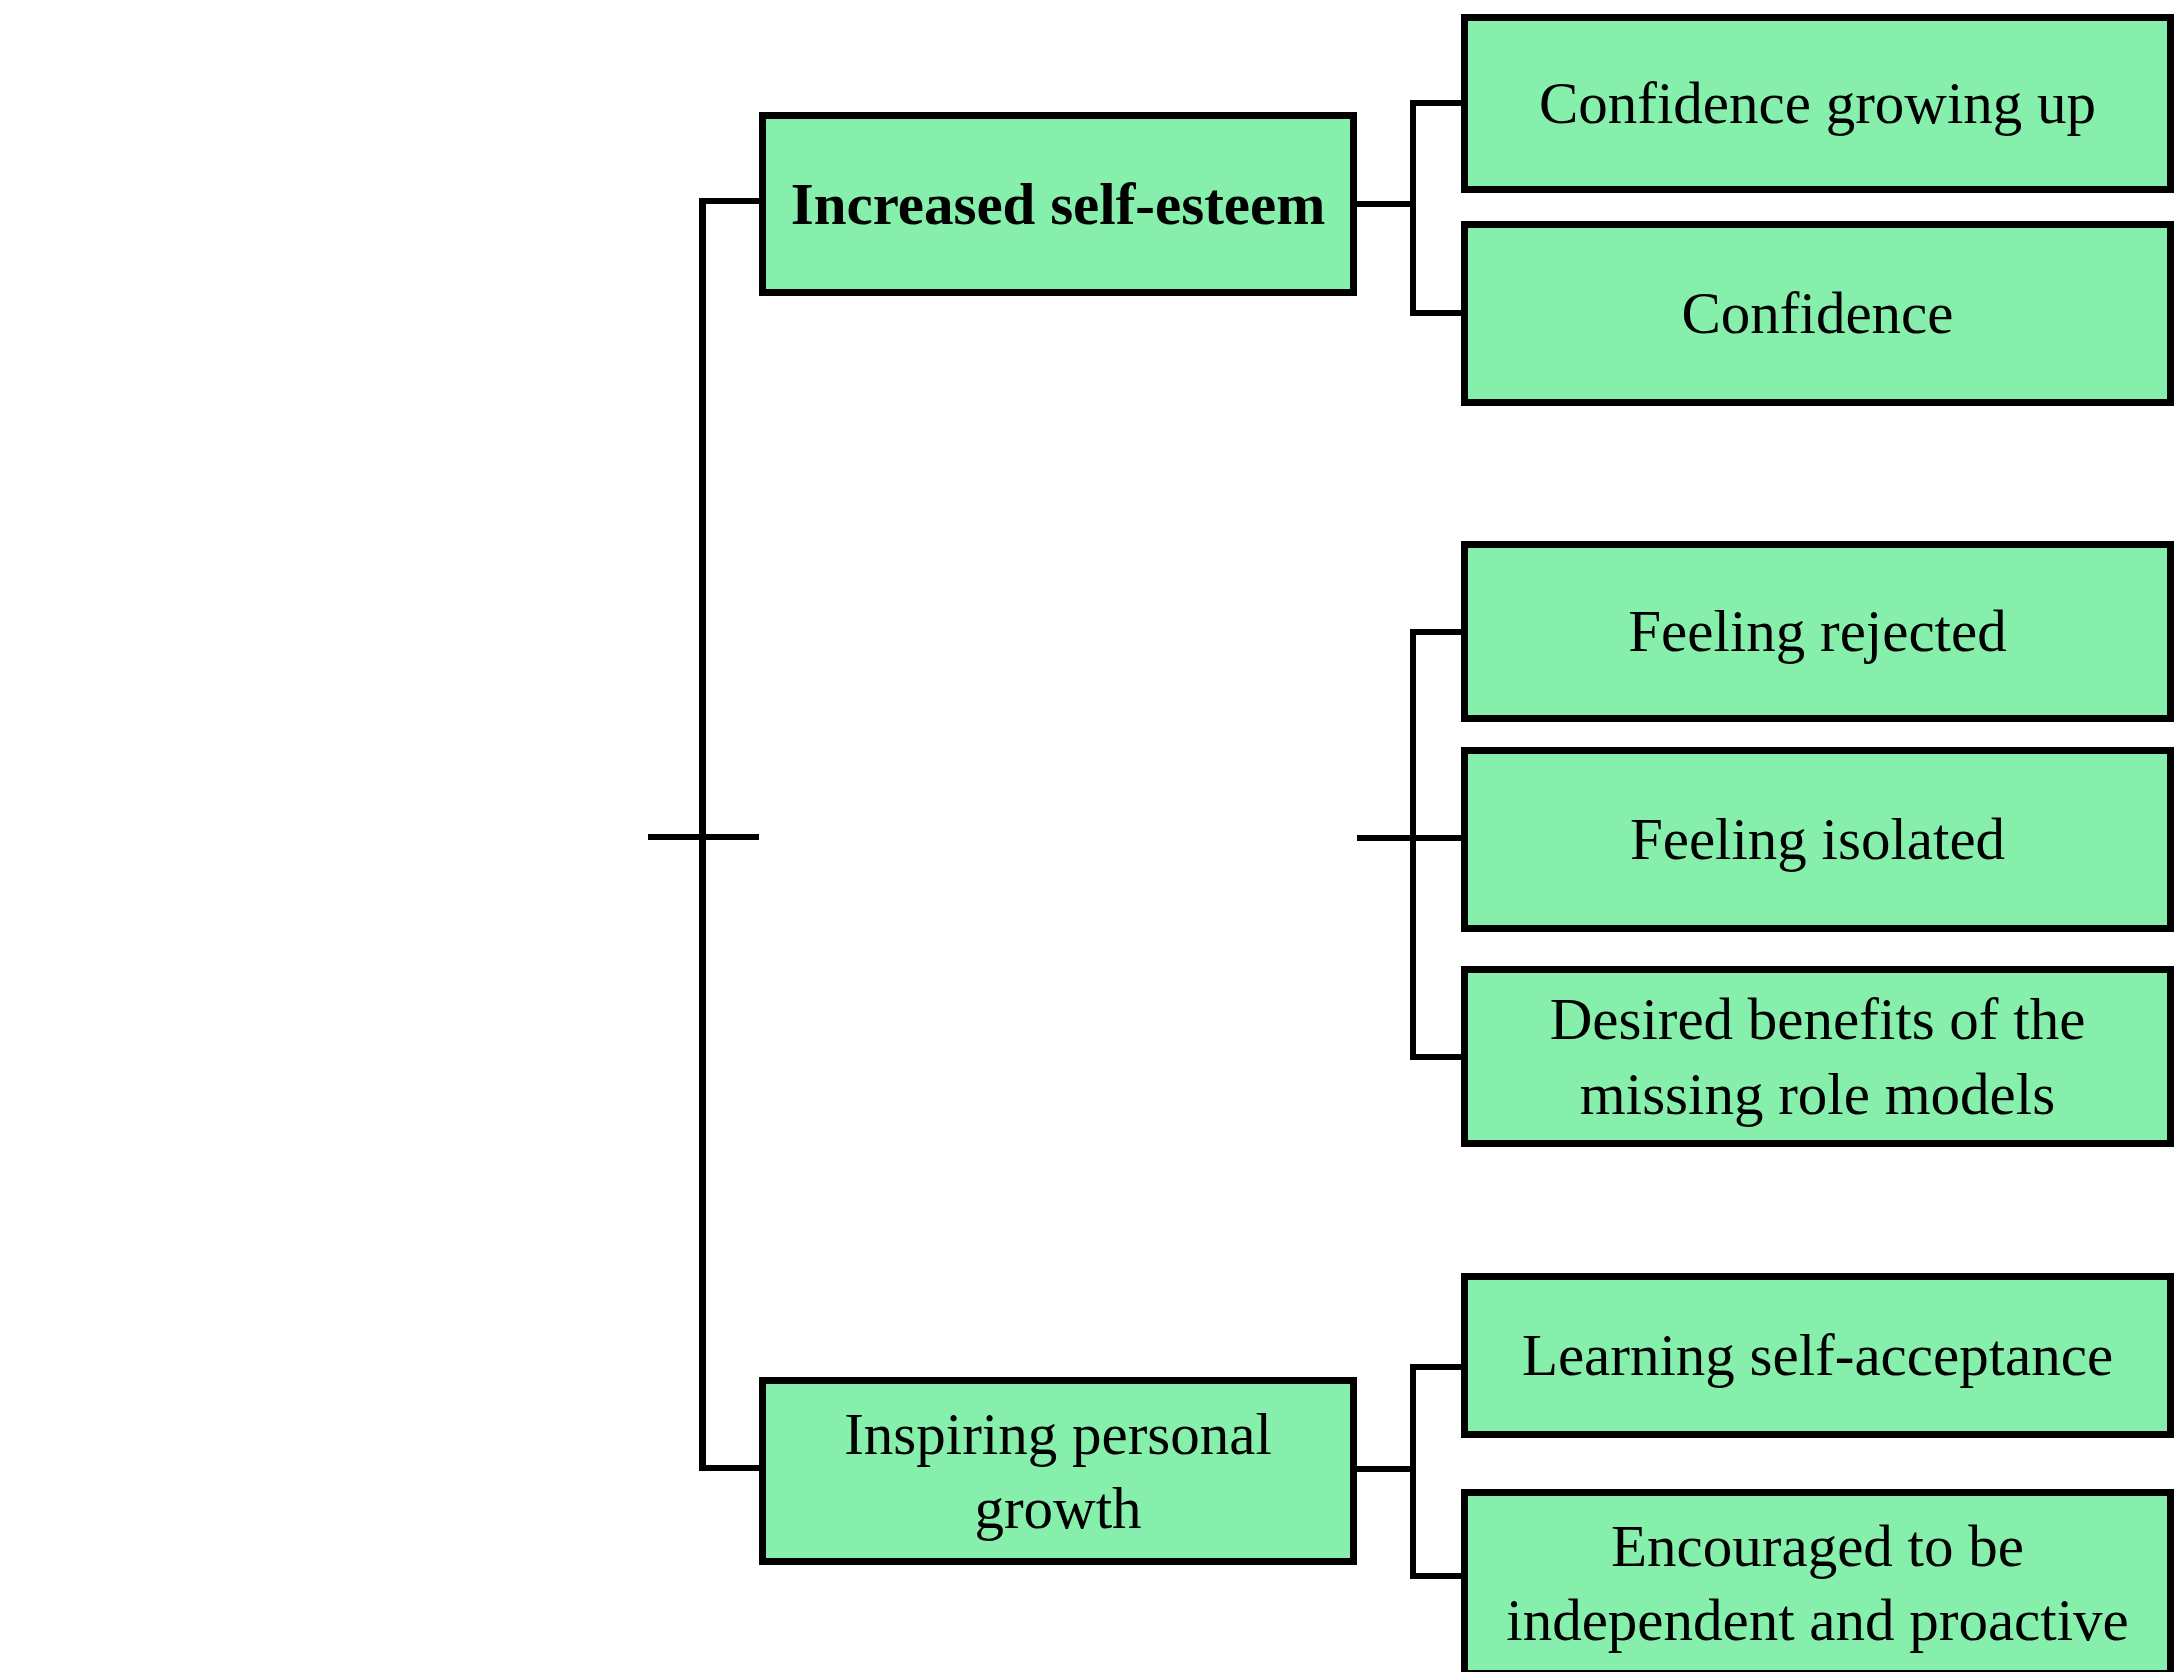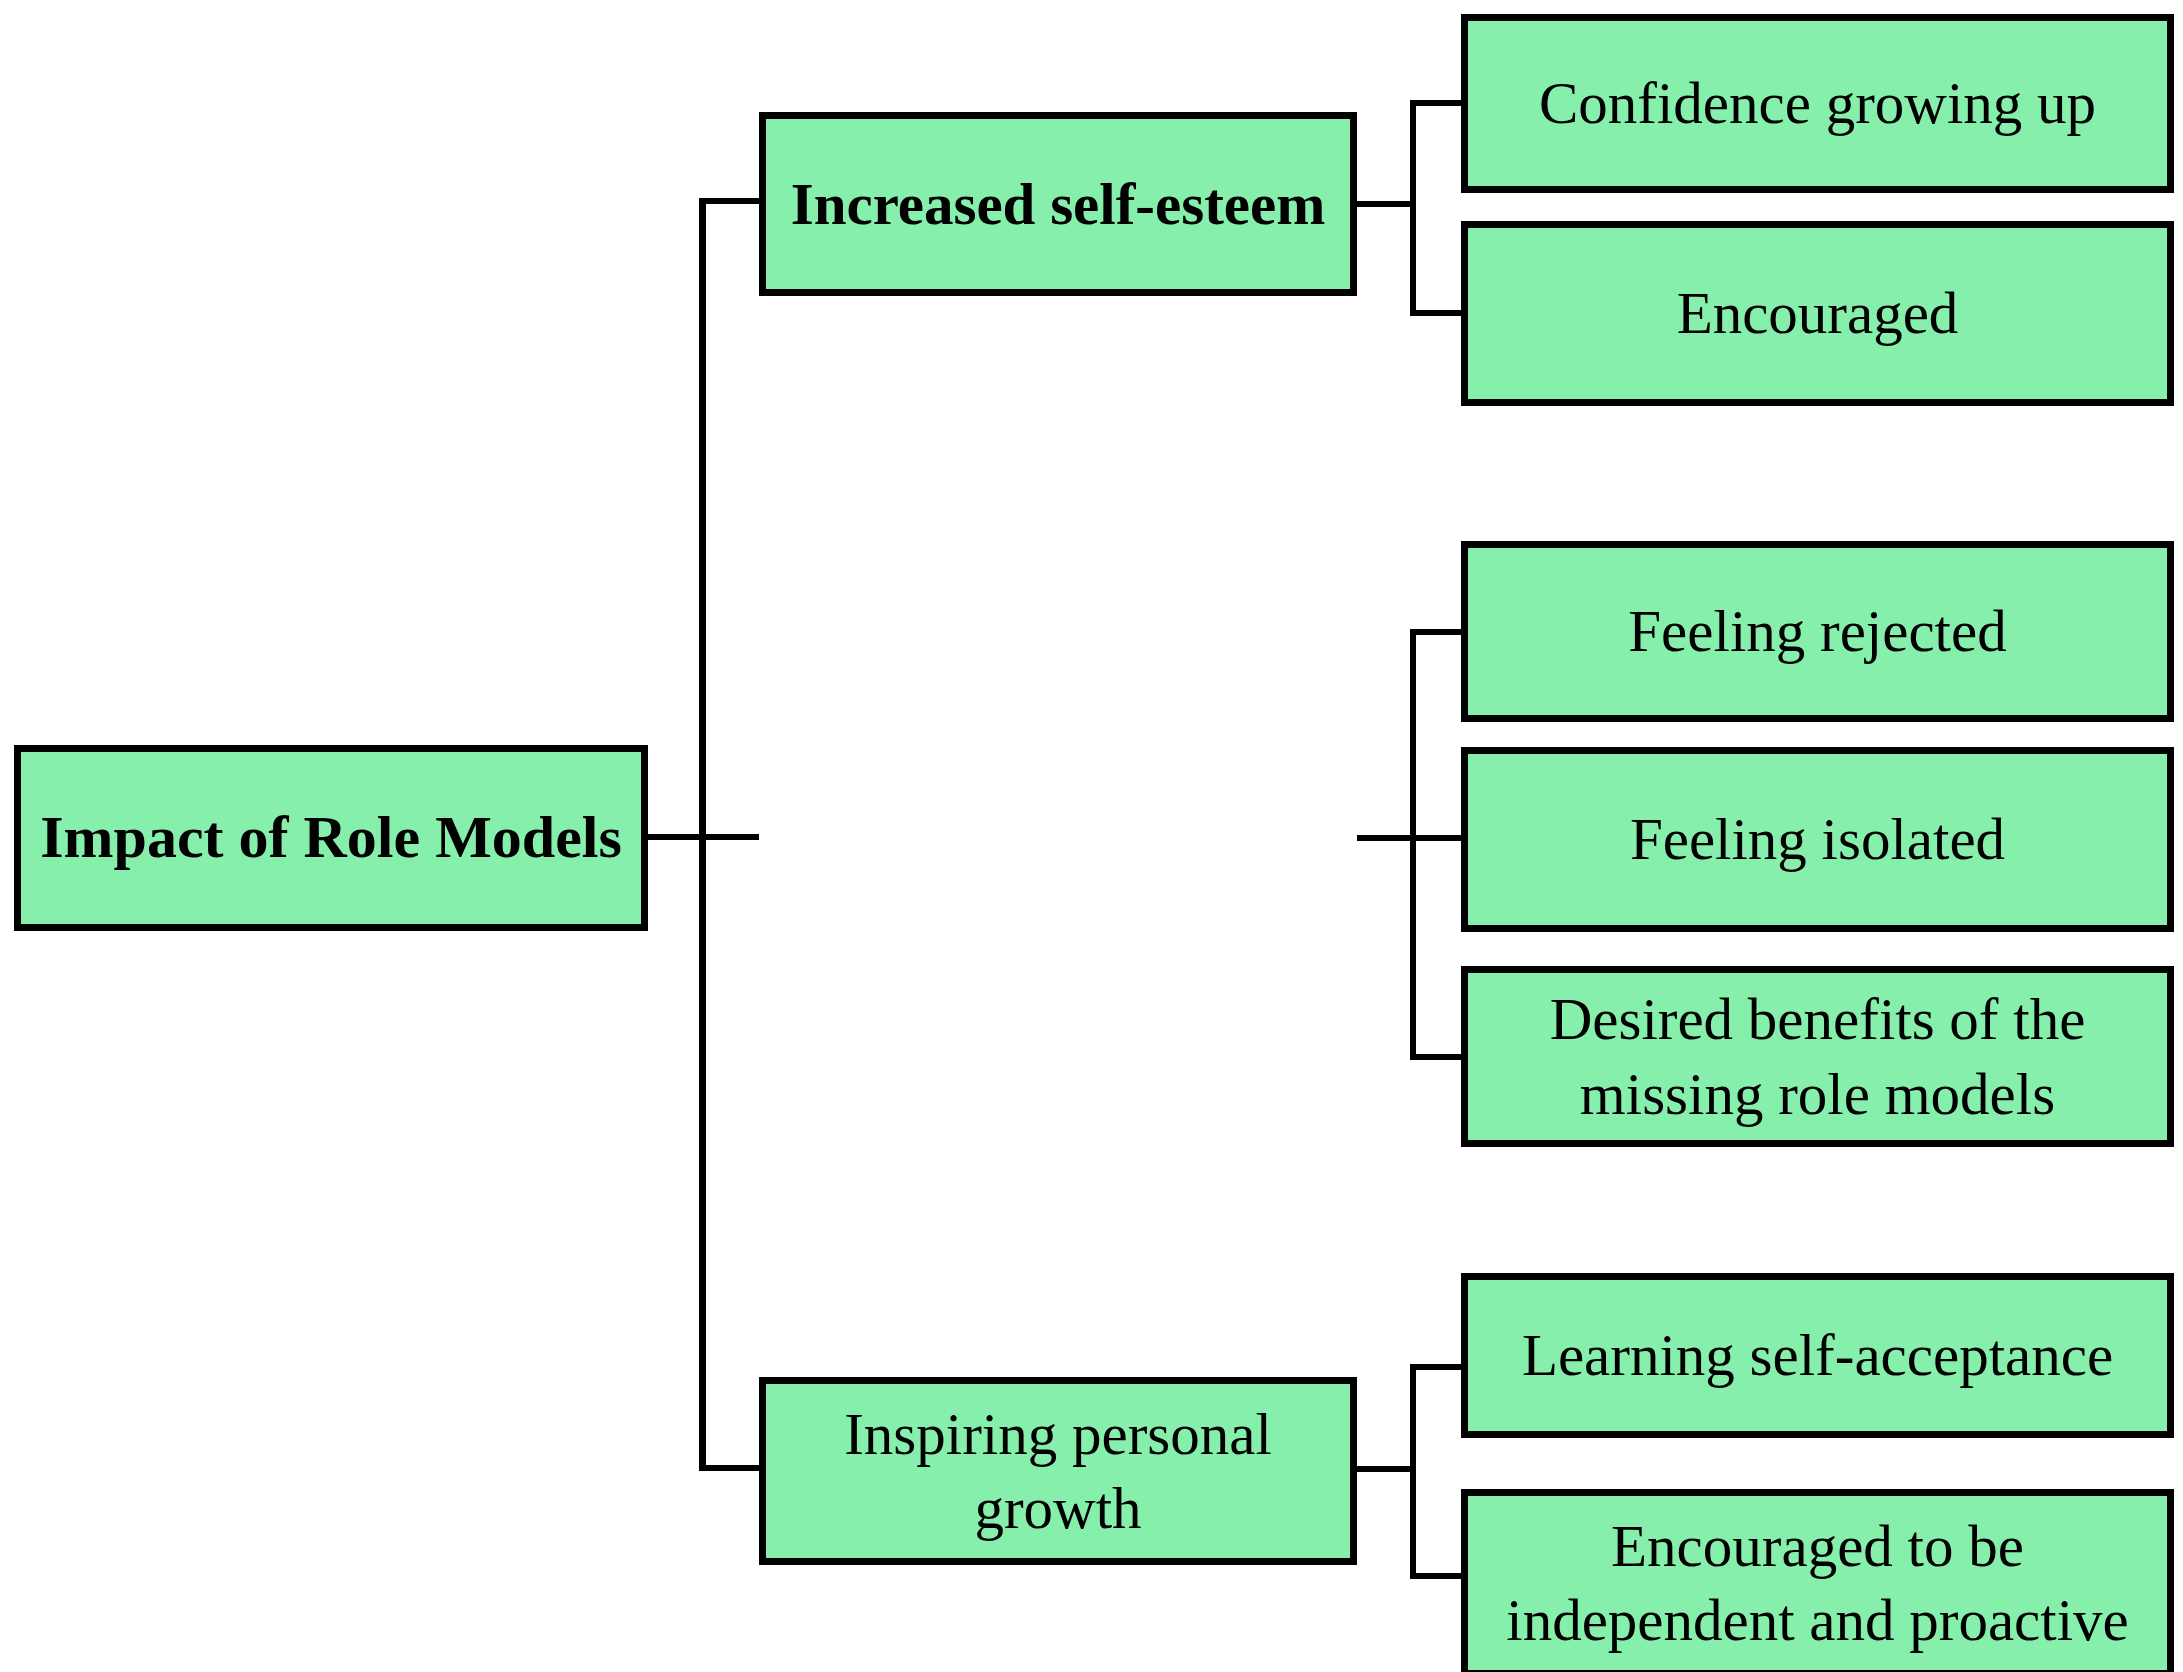--- a/index.html
+++ b/index.html
@@ -83,37 +83,34 @@
   #l-b3      { left: 1357px; top: 1466px; width: 59px;   height: 5.5px;  }
   #trunk-c3  { left: 1410px; top: 1364px; width: 6.2px;   height: 215px; }
   #stub-c6   { left: 1410px; top: 1364px; width: 52px;   height: 5.5px;  }
   #stub-c7   { left: 1410px; top: 1573px; width: 52px;   height: 5.5px;  }
 </style>
 </head>
 <body>
 
 <div id="canvas">
 
-  <div class="node root" id="root">
-    <span class="label">Impact of Role Models</span>
-  </div>
 
   <div class="node" id="b1">
     <span class="label">Increased self-esteem</span>
   </div>
   <div class="node" id="b3">
     <span class="label">Inspiring personal
 growth</span>
   </div>
 
   <div class="node" id="c1">
     <span class="label">Confidence growing up</span>
   </div>
   <div class="node" id="c2">
-    <span class="label">Encouraged</span>
+    <span class="label">Confidence</span>
   </div>
   <div class="node" id="c3">
     <span class="label">Feeling rejected</span>
   </div>
   <div class="node" id="c4">
     <span class="label">Feeling isolated</span>
   </div>
   <div class="node" id="c5">
     <span class="label">Desired benefits of the
 missing role models</span>

